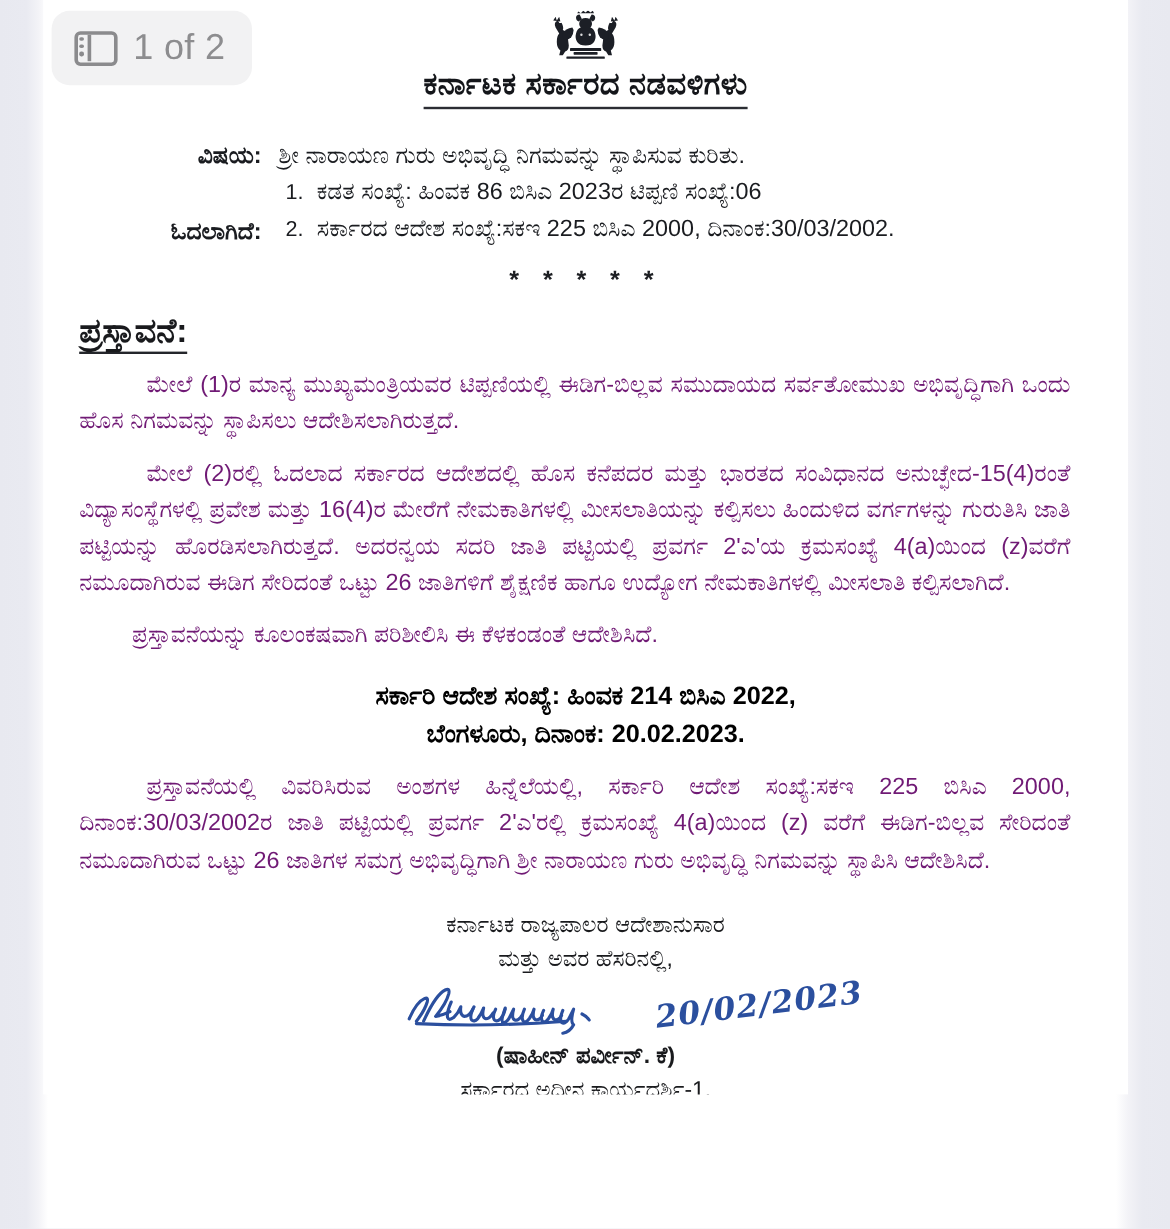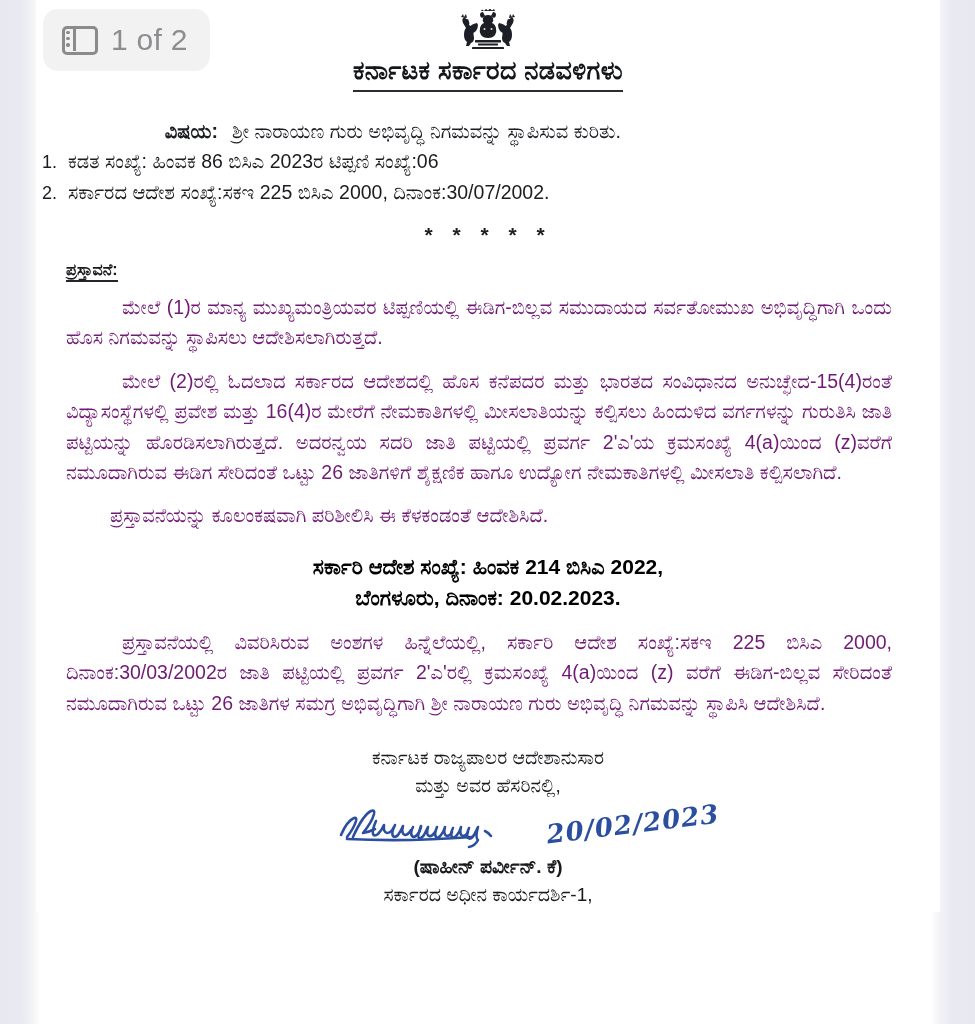--- a/index.html
+++ b/index.html
@@ -162,21 +162,21 @@
     letter-spacing: 7px;
     color: #1d1f23;
     margin: 13px 0 0 0;
     font-weight: 700;
   }
 
   
   .section-head {
     margin: 14px 0 0 0;
     padding-left: 30px;
-    font-size: 16px;
+    font-size: 28px;
     font-weight: 700;
   }
   .section-head span.u {
     border-bottom: 2px solid #24262b;
     padding-bottom: 2px;
   }
 
   
   .body-area {
     padding: 0 48px 0 30px;
@@ -292,24 +292,25 @@
       <div class="meta">
 
         <div class="meta-row">
           <div class="meta-label">ವಿಷಯ:</div>
           <div class="meta-body">
             <p>ಶ್ರೀ ನಾರಾಯಣ ಗುರು ಅಭಿವೃದ್ಧಿ ನಿಗಮವನ್ನು ಸ್ಥಾಪಿಸುವ ಕುರಿತು.</p>
           </div>
         </div>
 
         <div class="meta-row">
+          <div class="meta-label">ಓದಲಾಗಿದೆ:</div>
           <div class="meta-body">
             <ol class="refs">
               <li>ಕಡತ ಸಂಖ್ಯೆ: ಹಿಂವಕ 86 ಬಿಸಿಎ 2023ರ ಟಿಪ್ಪಣಿ ಸಂಖ್ಯೆ:06</li>
-              <li>ಸರ್ಕಾರದ ಆದೇಶ ಸಂಖ್ಯೆ:ಸಕಇ 225 ಬಿಸಿಎ 2000, ದಿನಾಂಕ:30/07/2002.</li>
+              <li>ಸರ್ಕಾರದ ಆದೇಶ ಸಂಖ್ಯೆ:ಸಕಇ 225 ಬಿಸಿಎ 2000, ದಿನಾಂಕ:30/03/2002.</li>
             </ol>
           </div>
         </div>
 
       </div>
 
       <div class="stars">* * * * *</div>
 
       <div class="section-head">
         <span class="u">ಪ್ರಸ್ತಾವನೆ:</span>

